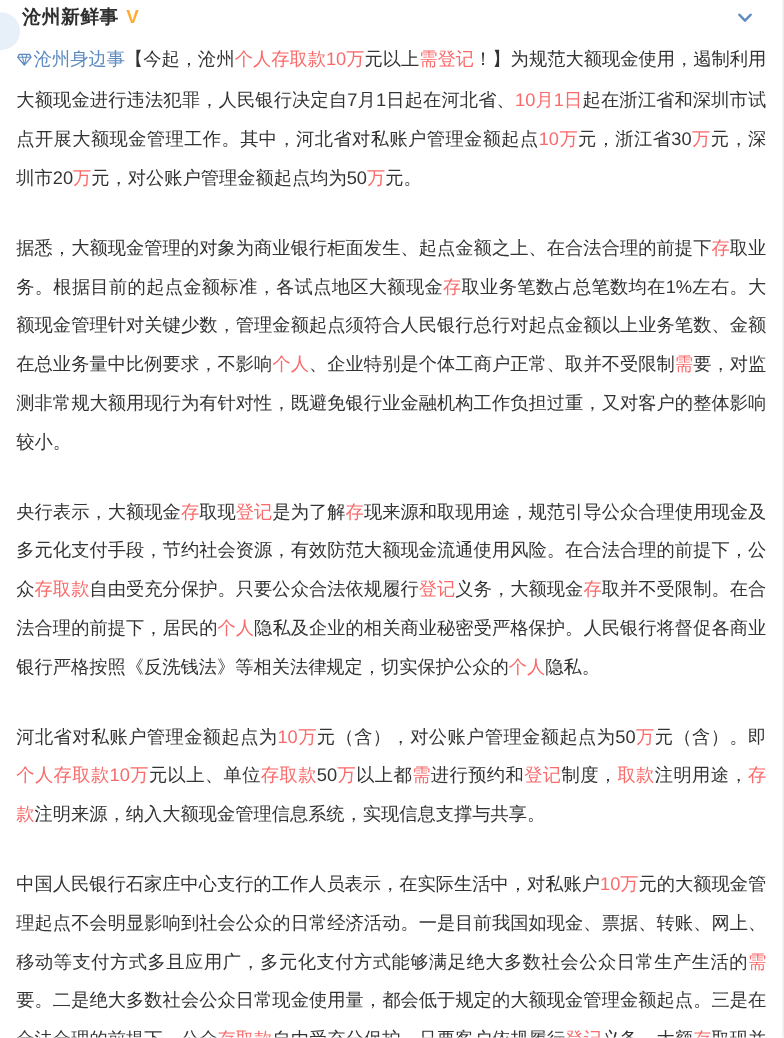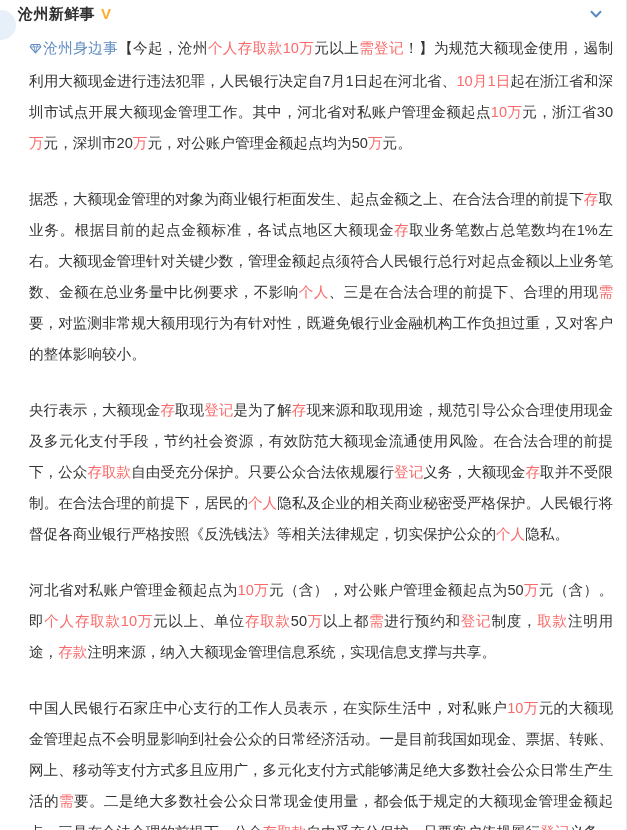--- a/index.html
+++ b/index.html
@@ -68,21 +68,21 @@
   
   .post-body {
     padding: 6px 13px 0 13px;
     font-size: 14.6px;
     line-height: 31px;
     color: #333333;
     text-align: justify;
     text-justify: inter-ideograph;
   }
   .post-body p {
-    margin: 0 0 25px 16px;
+    margin: 0 0 25px 0;
   }
   .post-body p:last-child {
     margin-bottom: 0;
   }
   .hl {
     color: #fa6a6a;
   }
   .source-tag {
     color: #5d8ac0;
   }
@@ -107,19 +107,19 @@
         <path d="M3.5 5.8 L8 10.5 L12.5 5.8" fill="none" stroke="#5d8ac0" stroke-width="2" stroke-linecap="round" stroke-linejoin="round"></path>
       </svg>
     </span>
   </div>
 
   <div class="post-body" id="post-body">
       <p><span class="gem-icon"><svg width="13" height="13" viewBox="0 0 16 16">
             <path d="M3 3 H13 L14.5 6 L8 13.5 L1.5 6 Z" fill="none" stroke="#5d8ac0" stroke-width="1.3" stroke-linejoin="round"></path>
             <path d="M1.5 6 H14.5 M5.5 3 L8 13.5 L10.5 3" fill="none" stroke="#5d8ac0" stroke-width="1"></path>
           </svg></span><span class="source-tag">沧州身边事</span><span>【今起，沧州</span><span class="hl">个人存取款10万</span><span>元以上</span><span class="hl">需登记</span><span>！】为规范大额现金使用，遏制利用大额现金进行违法犯罪，人民银行决定自7月1日起在河北省、</span><span class="hl">10月1日</span><span>起在浙江省和深圳市试点开展大额现金管理工作。其中，河北省对私账户管理金额起点</span><span class="hl">10万</span><span>元，浙江省30</span><span class="hl">万</span><span>元，深圳市20</span><span class="hl">万</span><span>元，对公账户管理金额起点均为50</span><span class="hl">万</span><span>元。</span></p>
-      <p><span>据悉，大额现金管理的对象为商业银行柜面发生、起点金额之上、在合法合理的前提下</span><span class="hl">存</span><span>取业务。根据目前的起点金额标准，各试点地区大额现金</span><span class="hl">存</span><span>取业务笔数占总笔数均在1%左右。大额现金管理针对关键少数，管理金额起点须符合人民银行总行对起点金额以上业务笔数、金额在总业务量中比例要求，不影响</span><span class="hl">个人</span><span>、三是在合法合理的前提下、合理的用现</span><span class="hl">需</span><span>要，对监测非常规大额用现行为有针对性，既避免银行业金融机构工作负担过重，又对客户的整体影响较小。</span></p>
+      <p><span>据悉，大额现金管理的对象为商业银行柜面发生、起点金额之上、在合法合理的前提下</span><span class="hl">存</span><span>取业务。根据目前的起点金额标准，各试点地区大额现金</span><span class="hl">存</span><span>取业务笔数占总笔数均在1%左右。大额现金管理针对关键少数，管理金额起点须符合人民银行总行对起点金额以上业务笔数、金额在总业务量中比例要求，不影响</span><span class="hl">个人</span><span>、企业特别是个体工商户正常、取并不受限制</span><span class="hl">需</span><span>要，对监测非常规大额用现行为有针对性，既避免银行业金融机构工作负担过重，又对客户的整体影响较小。</span></p>
       <p><span>央行表示，大额现金</span><span class="hl">存</span><span>取现</span><span class="hl">登记</span><span>是为了解</span><span class="hl">存</span><span>现来源和取现用途，规范引导公众合理使用现金及多元化支付手段，节约社会资源，有效防范大额现金流通使用风险。在合法合理的前提下，公众</span><span class="hl">存取款</span><span>自由受充分保护。只要公众合法依规履行</span><span class="hl">登记</span><span>义务，大额现金</span><span class="hl">存</span><span>取并不受限制。在合法合理的前提下，居民的</span><span class="hl">个人</span><span>隐私及企业的相关商业秘密受严格保护。人民银行将督促各商业银行严格按照《反洗钱法》等相关法律规定，切实保护公众的</span><span class="hl">个人</span><span>隐私。</span></p>
       <p><span>河北省对私账户管理金额起点为</span><span class="hl">10万</span><span>元（含），对公账户管理金额起点为50</span><span class="hl">万</span><span>元（含）。即</span><span class="hl">个人存取款10万</span><span>元以上、单位</span><span class="hl">存取款</span><span>50</span><span class="hl">万</span><span>以上都</span><span class="hl">需</span><span>进行预约和</span><span class="hl">登记</span><span>制度，</span><span class="hl">取款</span><span>注明用途，</span><span class="hl">存款</span><span>注明来源，纳入大额现金管理信息系统，实现信息支撑与共享。</span></p>
       <p><span>中国人民银行石家庄中心支行的工作人员表示，在实际生活中，对私账户</span><span class="hl">10万</span><span>元的大额现金管理起点不会明显影响到社会公众的日常经济活动。一是目前我国如现金、票据、转账、网上、移动等支付方式多且应用广，多元化支付方式能够满足绝大多数社会公众日常生产生活的</span><span class="hl">需</span><span>要。二是绝大多数社会公众日常现金使用量，都会低于规定的大额现金管理金额起点。三是在合法合理的前提下，公众</span><span class="hl">存取款</span><span>自由受充分保护。只要客户依规履行</span><span class="hl">登记</span><span>义务，大额</span><span class="hl">存</span><span>取现并不受到限制。四是对主动提出现金服务</span></p>
     </div>
 
 </div>
 
 </body></html>

